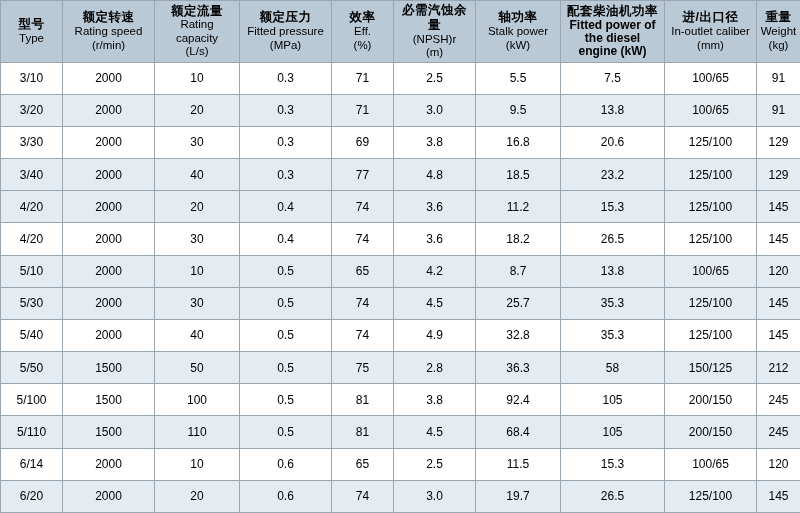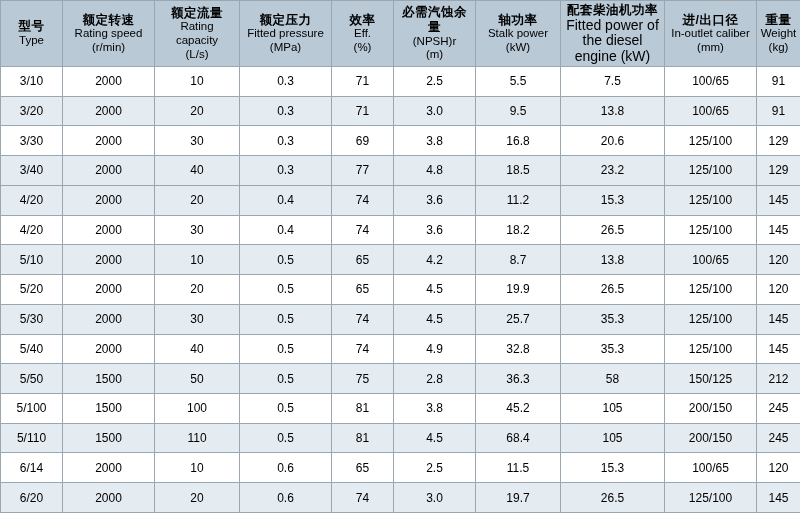--- a/index.html
+++ b/index.html
@@ -45,22 +45,23 @@
   .hd-en {
     display: block;
     font-size: 11.5px;
   }
   .hd-unit {
     display: block;
     font-size: 11.5px;
   }
   .hd-en-small {
     display: block;
-    font-size: 14px;
+    font-size: 12px;
     line-height: 1.1;
+    font-weight: bold;
   }
   #spec-table tbody tr {
     height: 29px;
   }
   #spec-table tbody tr.odd td {
     background: #ffffff;
   }
   #spec-table tbody tr.even td {
     background: #e4ebf1;
   }
@@ -222,32 +223,20 @@
         <td>2000</td>
         <td>10</td>
         <td>0.5</td>
         <td>65</td>
         <td>4.2</td>
         <td>8.7</td>
         <td>13.8</td>
         <td>100/65</td>
         <td>120</td>
       </tr>
-      <tr class="odd">
-        <td>5/20</td>
-        <td>2000</td>
-        <td>20</td>
-        <td>0.5</td>
-        <td>65</td>
-        <td>4.5</td>
-        <td>19.9</td>
-        <td>26.5</td>
-        <td>125/100</td>
-        <td>120</td>
-      </tr>
       <tr class="even">
         <td>5/30</td>
         <td>2000</td>
         <td>30</td>
         <td>0.5</td>
         <td>74</td>
         <td>4.5</td>
         <td>25.7</td>
         <td>35.3</td>
         <td>125/100</td>
@@ -277,21 +266,21 @@
         <td>150/125</td>
         <td>212</td>
       </tr>
       <tr class="odd">
         <td>5/100</td>
         <td>1500</td>
         <td>100</td>
         <td>0.5</td>
         <td>81</td>
         <td>3.8</td>
-        <td>45.2</td>
+        <td>92.4</td>
         <td>105</td>
         <td>200/150</td>
         <td>245</td>
       </tr>
       <tr class="even">
         <td>5/110</td>
         <td>1500</td>
         <td>110</td>
         <td>0.5</td>
         <td>81</td>

